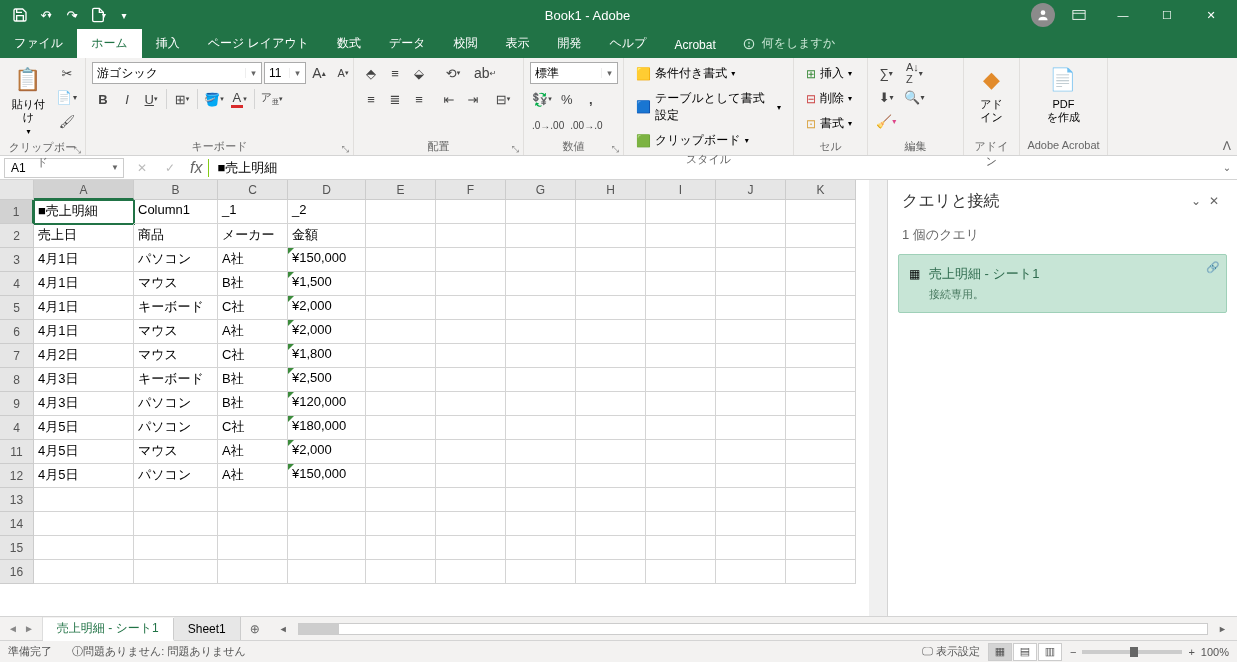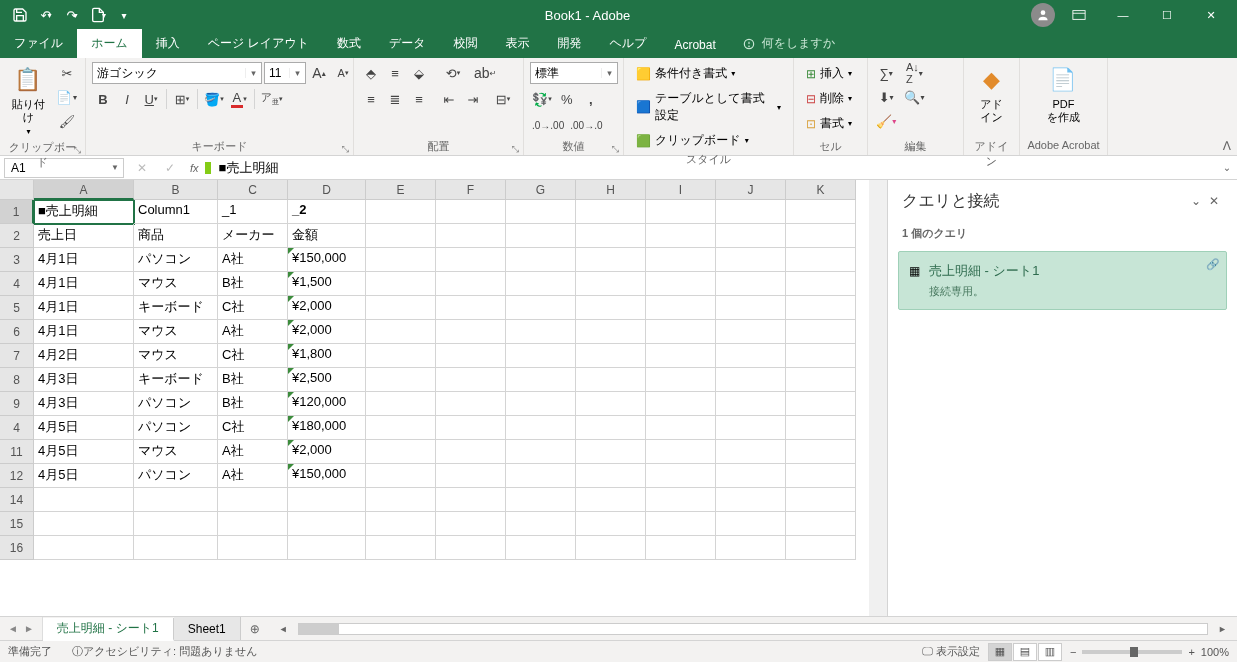--- a/index.html
+++ b/index.html
@@ -40,21 +40,21 @@
 .combo-arr{ width:16px; text-align:center; color:#666; font-size:9px; border-left:1px solid #eee;}
 .style-item { padding:3px 6px; font-size:12px; cursor:pointer; display:flex; align-items:center; gap:4px;}
 .collapse-ribbon { position:absolute; right:6px; bottom:2px; font-size:12px; color:#666; cursor:pointer;}
 
 
 .formula-bar { height:24px; border-bottom:1px solid #d4d4d4; display:flex; align-items:center; background:#fff;}
 .name-box { width:120px; border:1px solid #ccc; margin:2px 4px; height:20px; display:flex;align-items:center;}
 .name-box-txt{flex:1; padding:0 6px; font-size:12px;}
 .fb-arr{width:16px;text-align:center;font-size:8px;color:#666;}
 .fb-btn { width:28px; text-align:center; color:#bbb; cursor:pointer;}
-.fx { font-style:italic; color:#666; font-size:11px; padding:0 6px; border-right:6px solid #84cc16;}
+.fx { font-style:italic; color:#666; font-size:16px; padding:0 6px; border-right:1px solid #84cc16;}
 .formula-input { flex:1; padding:0 8px; font-size:13px;}
 .fb-expand{width:20px;text-align:center;color:#666;font-size:10px;}
 
 
 .main { display:flex; height: calc(662px - 30px - 28px - 98px - 24px - 24px - 22px); }
 
 
 .grid-wrap { flex:1; display:flex; flex-direction:column; width:calc(100% - 350px); overflow:hidden;}
 .grid-headers { display:flex; height:20px;}
 .corner { width:34px; background:#e6e6e6; border-right:1px solid #ccc; border-bottom:1px solid #ccc;}
@@ -72,21 +72,21 @@
 .vscroll { width:18px; background:#f0f0f0;}
 
 
 .pane { width:350px; border-left:1px solid #d4d4d4; display:flex; flex-direction:column; background:#fff; }
 .pane-hdr { padding:10px 14px 6px 14px; display:flex; align-items:center;}
 .pane-title { font-size:16px; color:#333; flex:1;}
 .pane-icn { cursor:pointer; padding:4px; color:#666;}
 .pane-tabs { display:flex; gap:12px; padding: 4px 14px; font-size:12px; border-bottom:1px solid #eee;}
 .ptab { padding-bottom:4px; cursor:pointer; color:#666;}
 .ptab.active { color:#222; font-weight:bold; border-bottom:2px solid #217346;}
-.pane-sub { font-size:11px; color:#666; padding:8px 14px 4px;font-weight:bold;}
+.pane-sub { font-size:13px; color:#666; padding:8px 14px 4px;}
 .query-card { margin:6px 10px; background:#c7e5d6; border:1px solid #9fd0b8; border-radius:2px; padding:10px 12px; position:relative;}
 .query-name { font-size:13px; color:#2e6b4e;}
 .query-desc { font-size:11px; color:#4a7a61; margin-top:4px;}
 .query-icon { position:absolute; left:10px; top:12px; font-size:12px;}
 .query-card .inner { padding-left:18px;}
 .qc-corner{position:absolute;right:6px;top:6px;font-size:11px;color:#3c8c3c;}
 
 
 .sheet-strip { height:24px; background:#f3f2f1; border-top:1px solid #d4d4d4; display:flex; align-items:stretch;}
 .sheet-nav { display:flex; align-items:center; gap:2px; padding:0 6px; border-right:1px solid #ddd;}
@@ -397,21 +397,21 @@
         </div>
       <div style="width:18px;background:#f0f0f0;"></div>
     </div>
     <div style="display:flex;flex:1;overflow:hidden;">
       <div class="grid-body" id="gridbody" style="flex:1;">
           <div class="grid-row">
             <div class="row-hdr sel">1</div>
             <div class="cell active" style="width: 100px;">■売上明細</div>
             <div class="cell" style="width: 84px;">Column1</div>
             <div class="cell" style="width: 70px;">_1</div>
-            <div class="cell" style="width: 78px; font-weight: bold;">_2</div>
+            <div class="cell" style="width: 78px;">_2</div>
             <div class="cell" style="width: 70px;"></div>
             <div class="cell" style="width: 70px;"></div>
             <div class="cell" style="width: 70px;"></div>
             <div class="cell" style="width: 70px;"></div>
             <div class="cell" style="width: 70px;"></div>
             <div class="cell" style="width: 70px;"></div>
             <div class="cell" style="width: 70px;"></div>
           </div>
           <div class="grid-row">
             <div class="row-hdr">2</div>
@@ -552,20 +552,34 @@
             <div class="cell" style="width: 70px;"></div>
             <div class="cell" style="width: 70px;"></div>
             <div class="cell" style="width: 70px;"></div>
           </div>
           <div class="grid-row">
             <div class="row-hdr">12</div>
             <div class="cell" style="width: 100px;">4月5日</div>
             <div class="cell" style="width: 84px;">パソコン</div>
             <div class="cell" style="width: 70px;">A社</div>
             <div class="cell num" style="width: 78px;"><span class="gtri"></span>¥150,000</div>
+            <div class="cell" style="width: 70px;"></div>
+            <div class="cell" style="width: 70px;"></div>
+            <div class="cell" style="width: 70px;"></div>
+            <div class="cell" style="width: 70px;"></div>
+            <div class="cell" style="width: 70px;"></div>
+            <div class="cell" style="width: 70px;"></div>
+            <div class="cell" style="width: 70px;"></div>
+          </div>
+          <div class="grid-row">
+            <div class="row-hdr">13</div>
+            <div class="cell" style="width: 100px;"></div>
+            <div class="cell" style="width: 84px;"></div>
+            <div class="cell" style="width: 70px;"></div>
+            <div class="cell" style="width: 78px;"></div>
             <div class="cell" style="width: 70px;"></div>
             <div class="cell" style="width: 70px;"></div>
             <div class="cell" style="width: 70px;"></div>
             <div class="cell" style="width: 70px;"></div>
             <div class="cell" style="width: 70px;"></div>
             <div class="cell" style="width: 70px;"></div>
             <div class="cell" style="width: 70px;"></div>
           </div>
           <div class="grid-row">
             <div class="row-hdr">14</div>
@@ -648,21 +662,21 @@
         <div class="hscroll-thumb"></div>
       </div>
     <span class="hs-arr">►</span>
   </div>
 </div>
 
 <div class="status">
   <span>準備完了</span>
   <span style="width:20px;"></span>
   <span>ⓘ</span>
-  <span><span>アクセシビリティ: </span><span>問題ありません</span></span>
+  <span><span>問題ありません: </span><span>問題ありません</span></span>
   <span class="sp"></span>
   <span>🖵 <span>表示設定</span></span>
   <div class="view-btns">
     <div class="view-btn active">▦</div>
     <div class="view-btn">▤</div>
     <div class="view-btn">▥</div>
   </div>
   <div class="zoom">
     <span>−</span>
     <div class="zslider">

